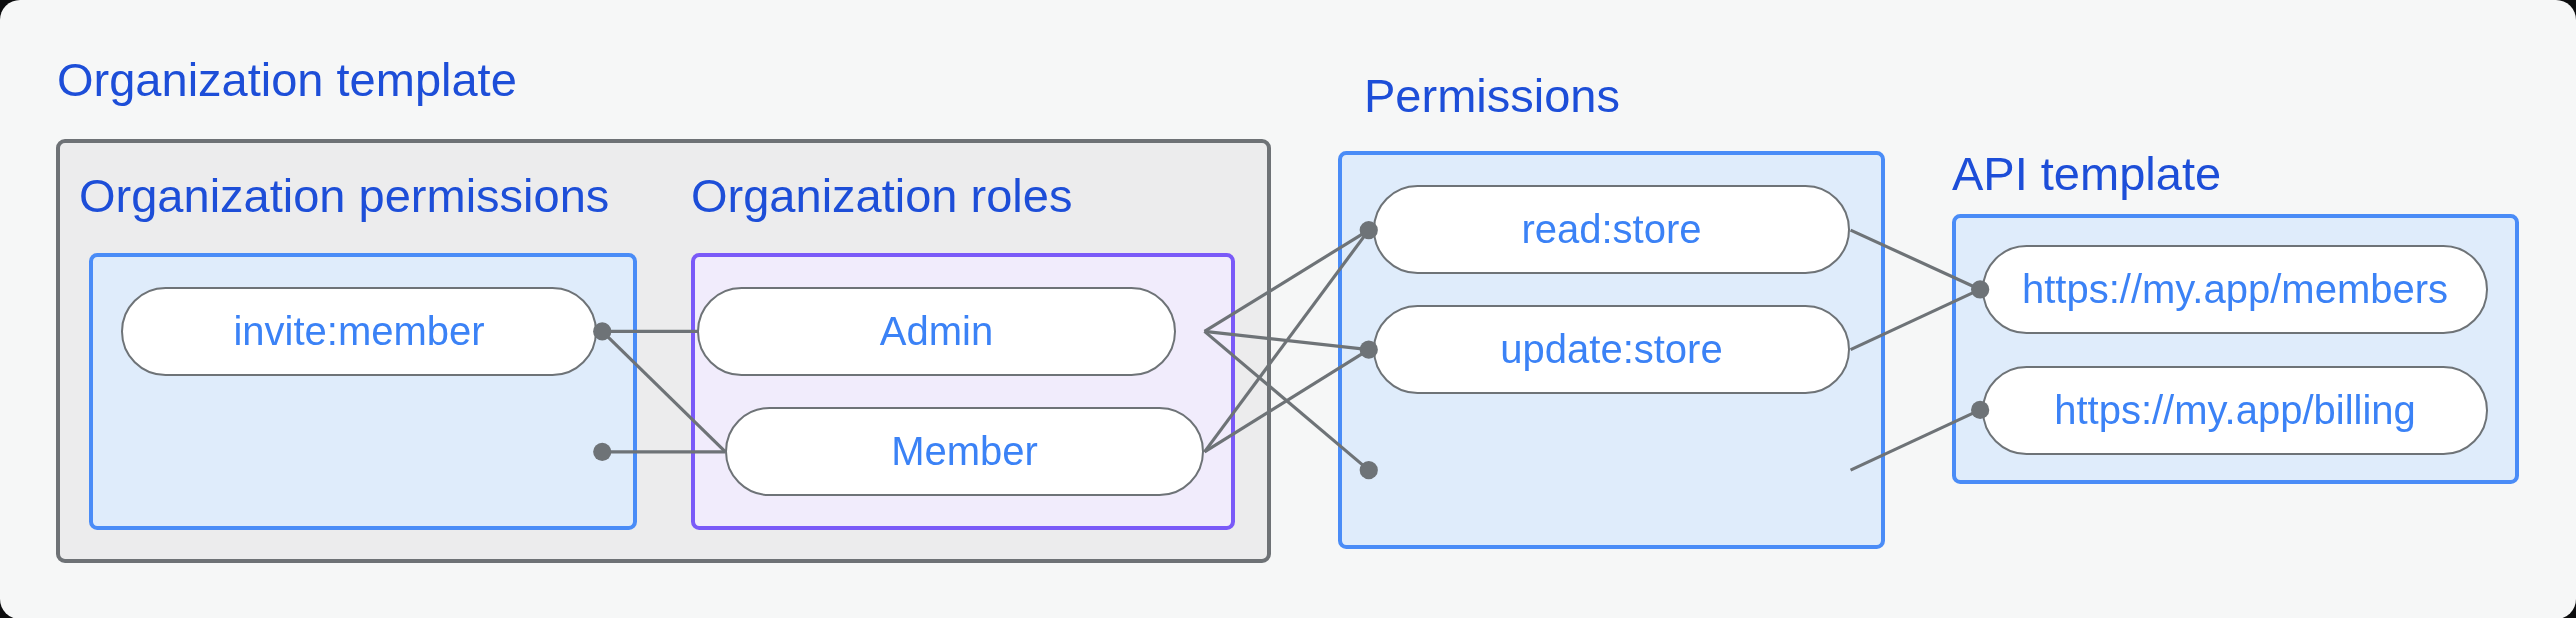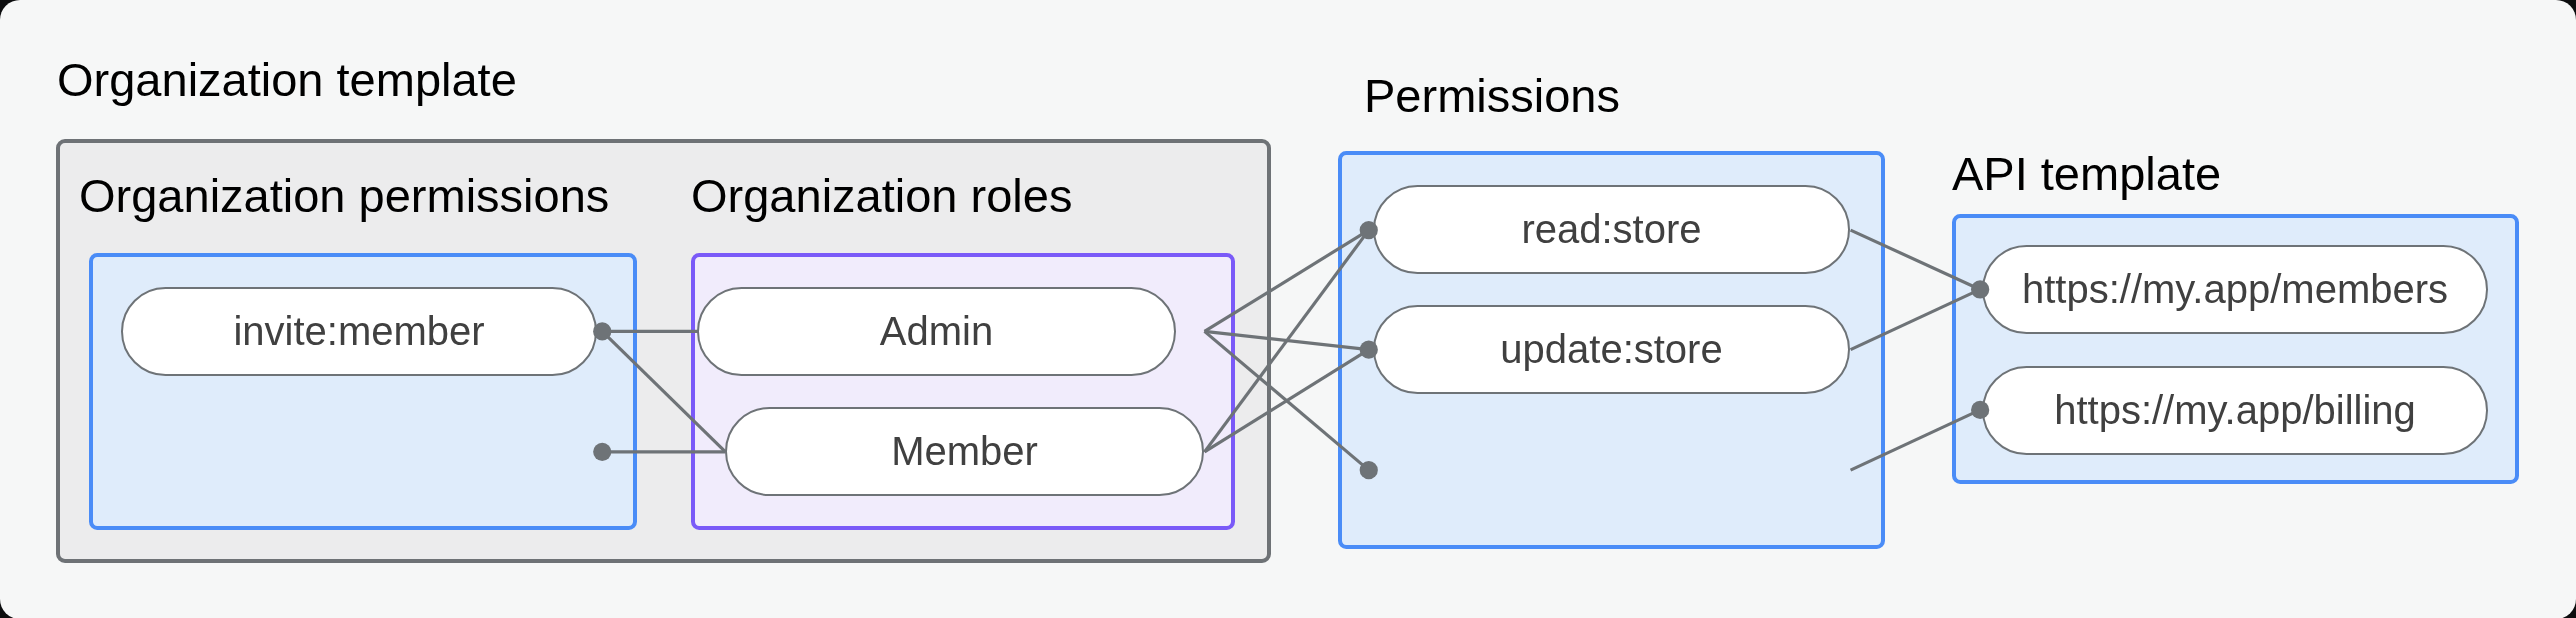--- a/index.html
+++ b/index.html
@@ -13,21 +13,21 @@
     width: 2576px;
     height: 619px;
     background: #f6f7f7;
     border-radius: 20px;
     overflow: hidden;
   }
   .heading {
     position: absolute;
     font-size: 47px;
     font-weight: 500;
-    color: #000000;
+    color: #1d4ed8;
     line-height: 1.15;
     white-space: nowrap;
   }
   .group-box {
     position: absolute;
     box-sizing: border-box;
     border-radius: 9px;
   }
   .gray-box {
     left: 56px; top: 139px; width: 1215px; height: 424px;
@@ -53,21 +53,21 @@
     position: absolute;
     box-sizing: border-box;
     height: 89px;
     background: #ffffff;
     border: 2.7px solid #6e7377;
     border-radius: 45px;
     display: flex;
     align-items: center;
     justify-content: center;
     font-size: 40px;
-    color: #404040;
+    color: #3b82f6;
     white-space: nowrap;
     z-index: 3;
   }
   svg.overlay {
     position: absolute;
     left: 0; top: 0;
     pointer-events: none;
   }
   svg.lines { z-index: 2; }
   svg.dots  { z-index: 4; }

